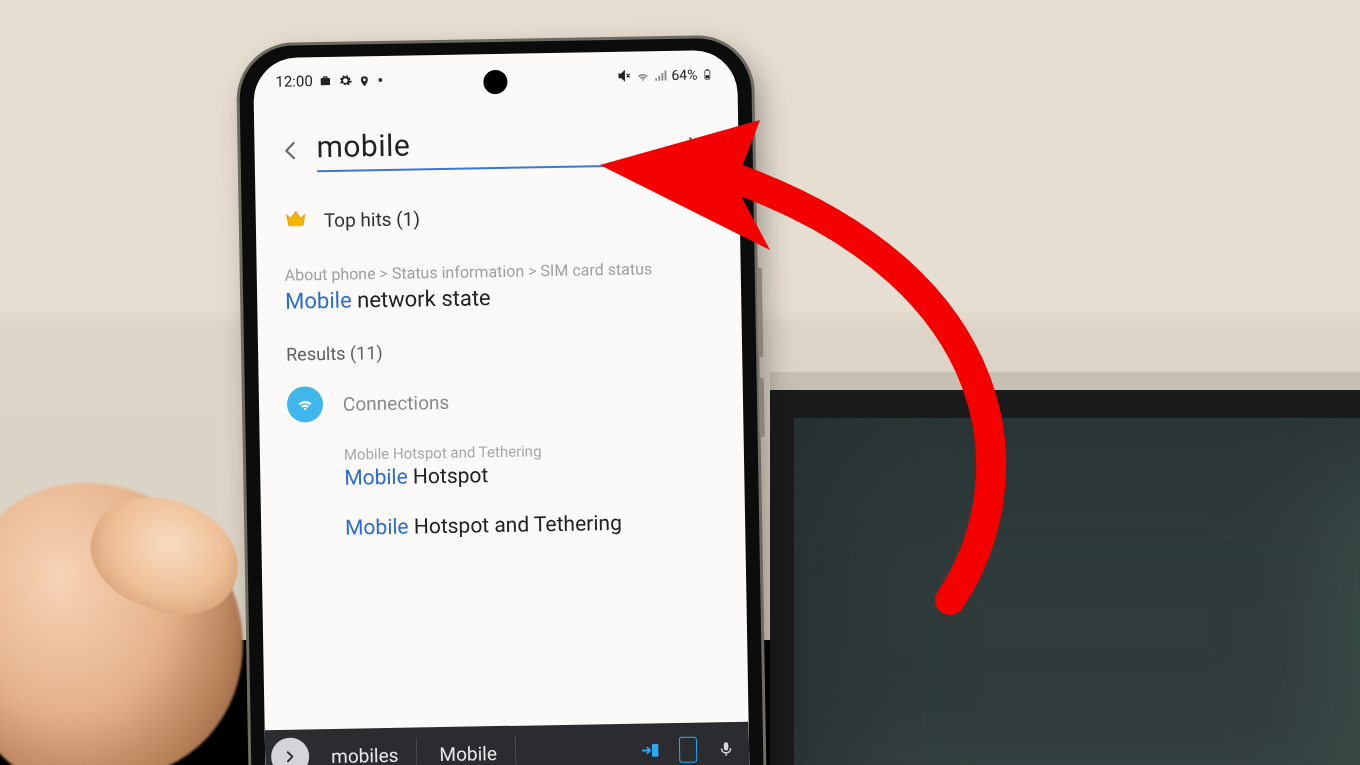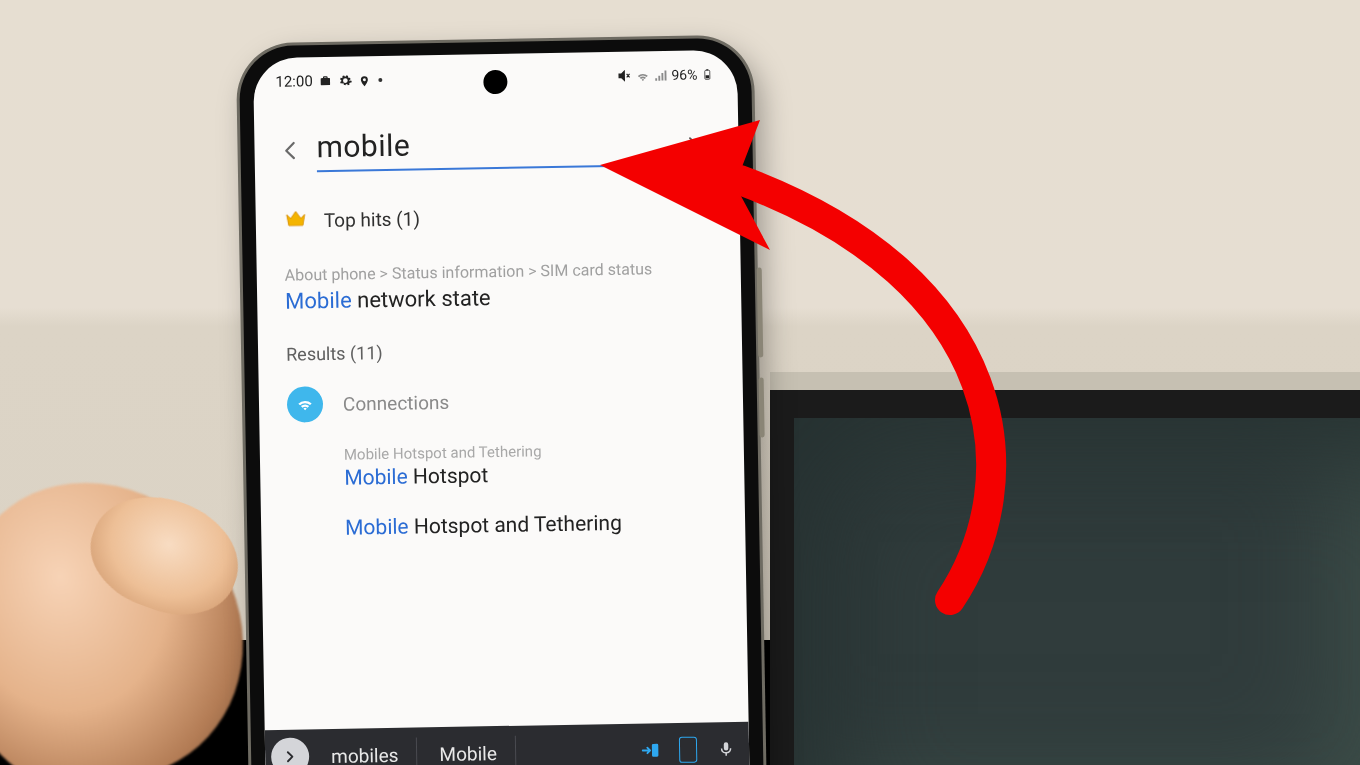--- a/index.html
+++ b/index.html
@@ -262,21 +262,21 @@
           <span class="sicon">
             <svg viewBox="0 0 24 24" width="15" height="15">
                 <path fill="#8a8a8a" d="M12 20l-2-2a3 3 0 0 1 4 0l-2 2zm-5-5a8 8 0 0 1 10 0l-2 2a5 5 0 0 0-6 0l-2-2zm-3-3a12 12 0 0 1 16 0l-2 2a9 9 0 0 0-12 0l-2-2z"></path>
               </svg>
           </span>
           <span class="sicon">
             <svg viewBox="0 0 24 24" width="15" height="15">
                 <path fill="#8a8a8a" d="M3 20h3v-4H3v4zm5 0h3v-8H8v8zm5 0h3V8h-3v12zm5 0h3V4h-3v16z"></path>
               </svg>
           </span>
-          <span>96%</span>
+          <span>64%</span>
           <span class="sicon">
             <svg viewBox="0 0 24 24" width="12" height="14">
                 <rect x="7" y="4" width="10" height="18" rx="2" fill="none" stroke="#222" stroke-width="1.5"></rect>
                 <rect x="10" y="2" width="4" height="2" fill="#222"></rect>
                 <rect x="8.5" y="14" width="7" height="6" fill="#222"></rect>
               </svg>
           </span>
         </div>
       </div>
 

